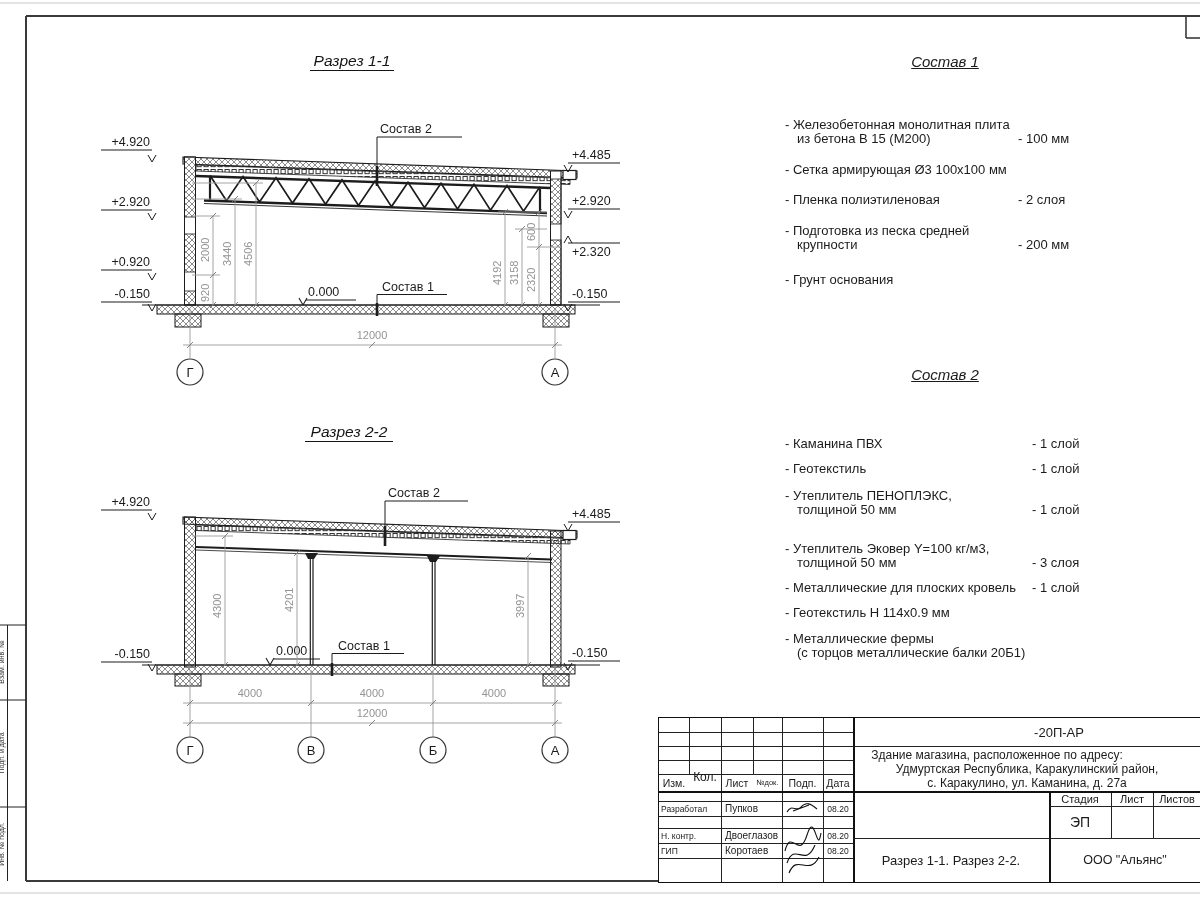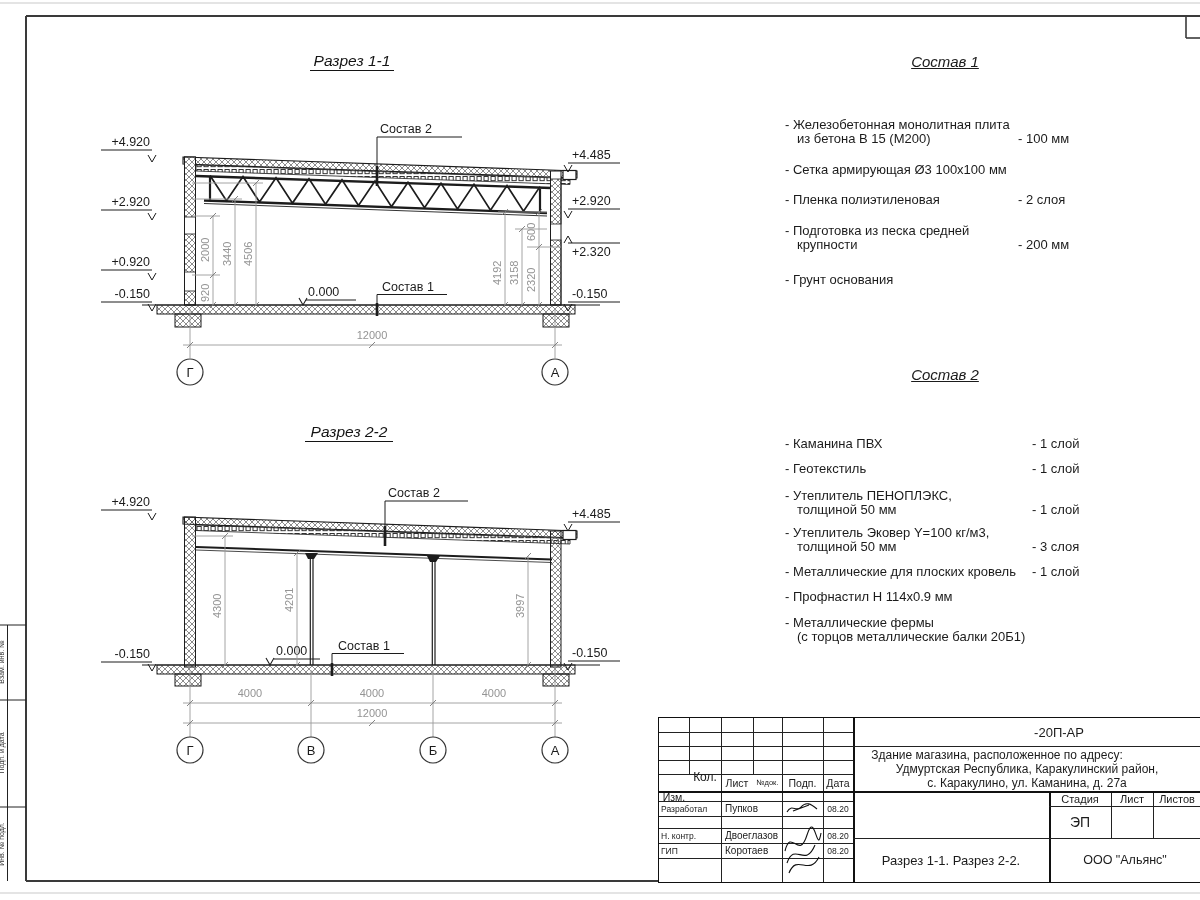--- a/index.html
+++ b/index.html
@@ -371,31 +371,31 @@
   </div>
   <div class="cl-item" style="margin-top:11px">
     <div>- Геотекстиль</div>
     <div class="cl-val">- 1 слой</div>
   </div>
   <div class="cl-item" style="margin-top:12px">
     <div>- Утеплитель ПЕНОПЛЭКС,</div>
     <div class="l2">толщиной 50 мм</div>
     <div class="cl-val">- 1 слой</div>
   </div>
-  <div class="cl-item" style="margin-top:8px">
+  <div class="cl-item" style="margin-top:24px">
     <div>- Утеплитель Эковер Y=100 кг/м3,</div>
     <div class="l2">толщиной 50 мм</div>
     <div class="cl-val">- 3 слоя</div>
   </div>
   <div class="cl-item" style="margin-top:10px">
     <div>- Металлические для плоских кровель</div>
     <div class="cl-val">- 1 слой</div>
   </div>
   <div class="cl-item" style="margin-top:11px">
-    <div>- Профнастил Н 114x0.9 мм</div>
+    <div>- Геотекстиль Н 114x0.9 мм</div>
   </div>
   <div class="cl-item" style="margin-top:11px">
     <div>- Металлические фермы</div>
     <div class="l2">(с торцов металлические балки 20Б1)</div>
   </div>
 </div>
 
 
 <div class="tb">
 
@@ -415,21 +415,21 @@
   <div class="hl" style="top:56px;left:0;width:194px;"></div>
   <div class="hl2" style="top:73px;left:0;width:542px;"></div>
   <div class="hl" style="top:83px;left:0;width:194px;"></div>
   <div class="hl" style="top:98px;left:0;width:194px;"></div>
   <div class="hl" style="top:110px;left:0;width:194px;"></div>
   <div class="hl" style="top:125px;left:0;width:194px;"></div>
   <div class="hl" style="top:140px;left:0;width:194px;"></div>
   <div class="hl" style="top:88px;left:390px;width:152px;"></div>
   <div class="hl" style="top:120px;left:194px;width:348px;"></div>
 
-  <div class="cell" style="left:0;top:70px;width:30px;height:17px;font-size:10.5px;">Изм.</div>
+  <div class="cell" style="left:0;top:56px;width:30px;height:17px;font-size:10.5px;">Изм.</div>
   <div class="cell" style="left:30px;top:50px;width:32px;height:17px;font-size:12px;">Кол.</div>
   <div class="cell" style="left:62px;top:56px;width:32px;height:17px;font-size:10.5px;">Лист</div>
   <div class="cell" style="left:94px;top:56px;width:29px;height:17px;font-size:7.5px;">№док.</div>
   <div class="cell" style="left:123px;top:56px;width:41px;height:17px;font-size:10.5px;">Подп.</div>
   <div class="cell" style="left:164px;top:56px;width:30px;height:17px;font-size:10.5px;">Дата</div>
 
   <div class="cell" style="left:194px;top:0;width:348px;height:28px;font-size:13px;padding-left:32px;">-20П-АР</div>
   <div class="cell" style="left:194px;top:29px;width:288px;height:15px;font-size:12px;">Здание магазина, расположенное по адресу:</div>
   <div class="cell" style="left:194px;top:43px;width:348px;height:15px;font-size:12px;">Удмуртская Республика, Каракулинский район,</div>
   <div class="cell" style="left:194px;top:57px;width:348px;height:15px;font-size:12px;">с. Каракулино, ул. Каманина, д. 27а</div>

